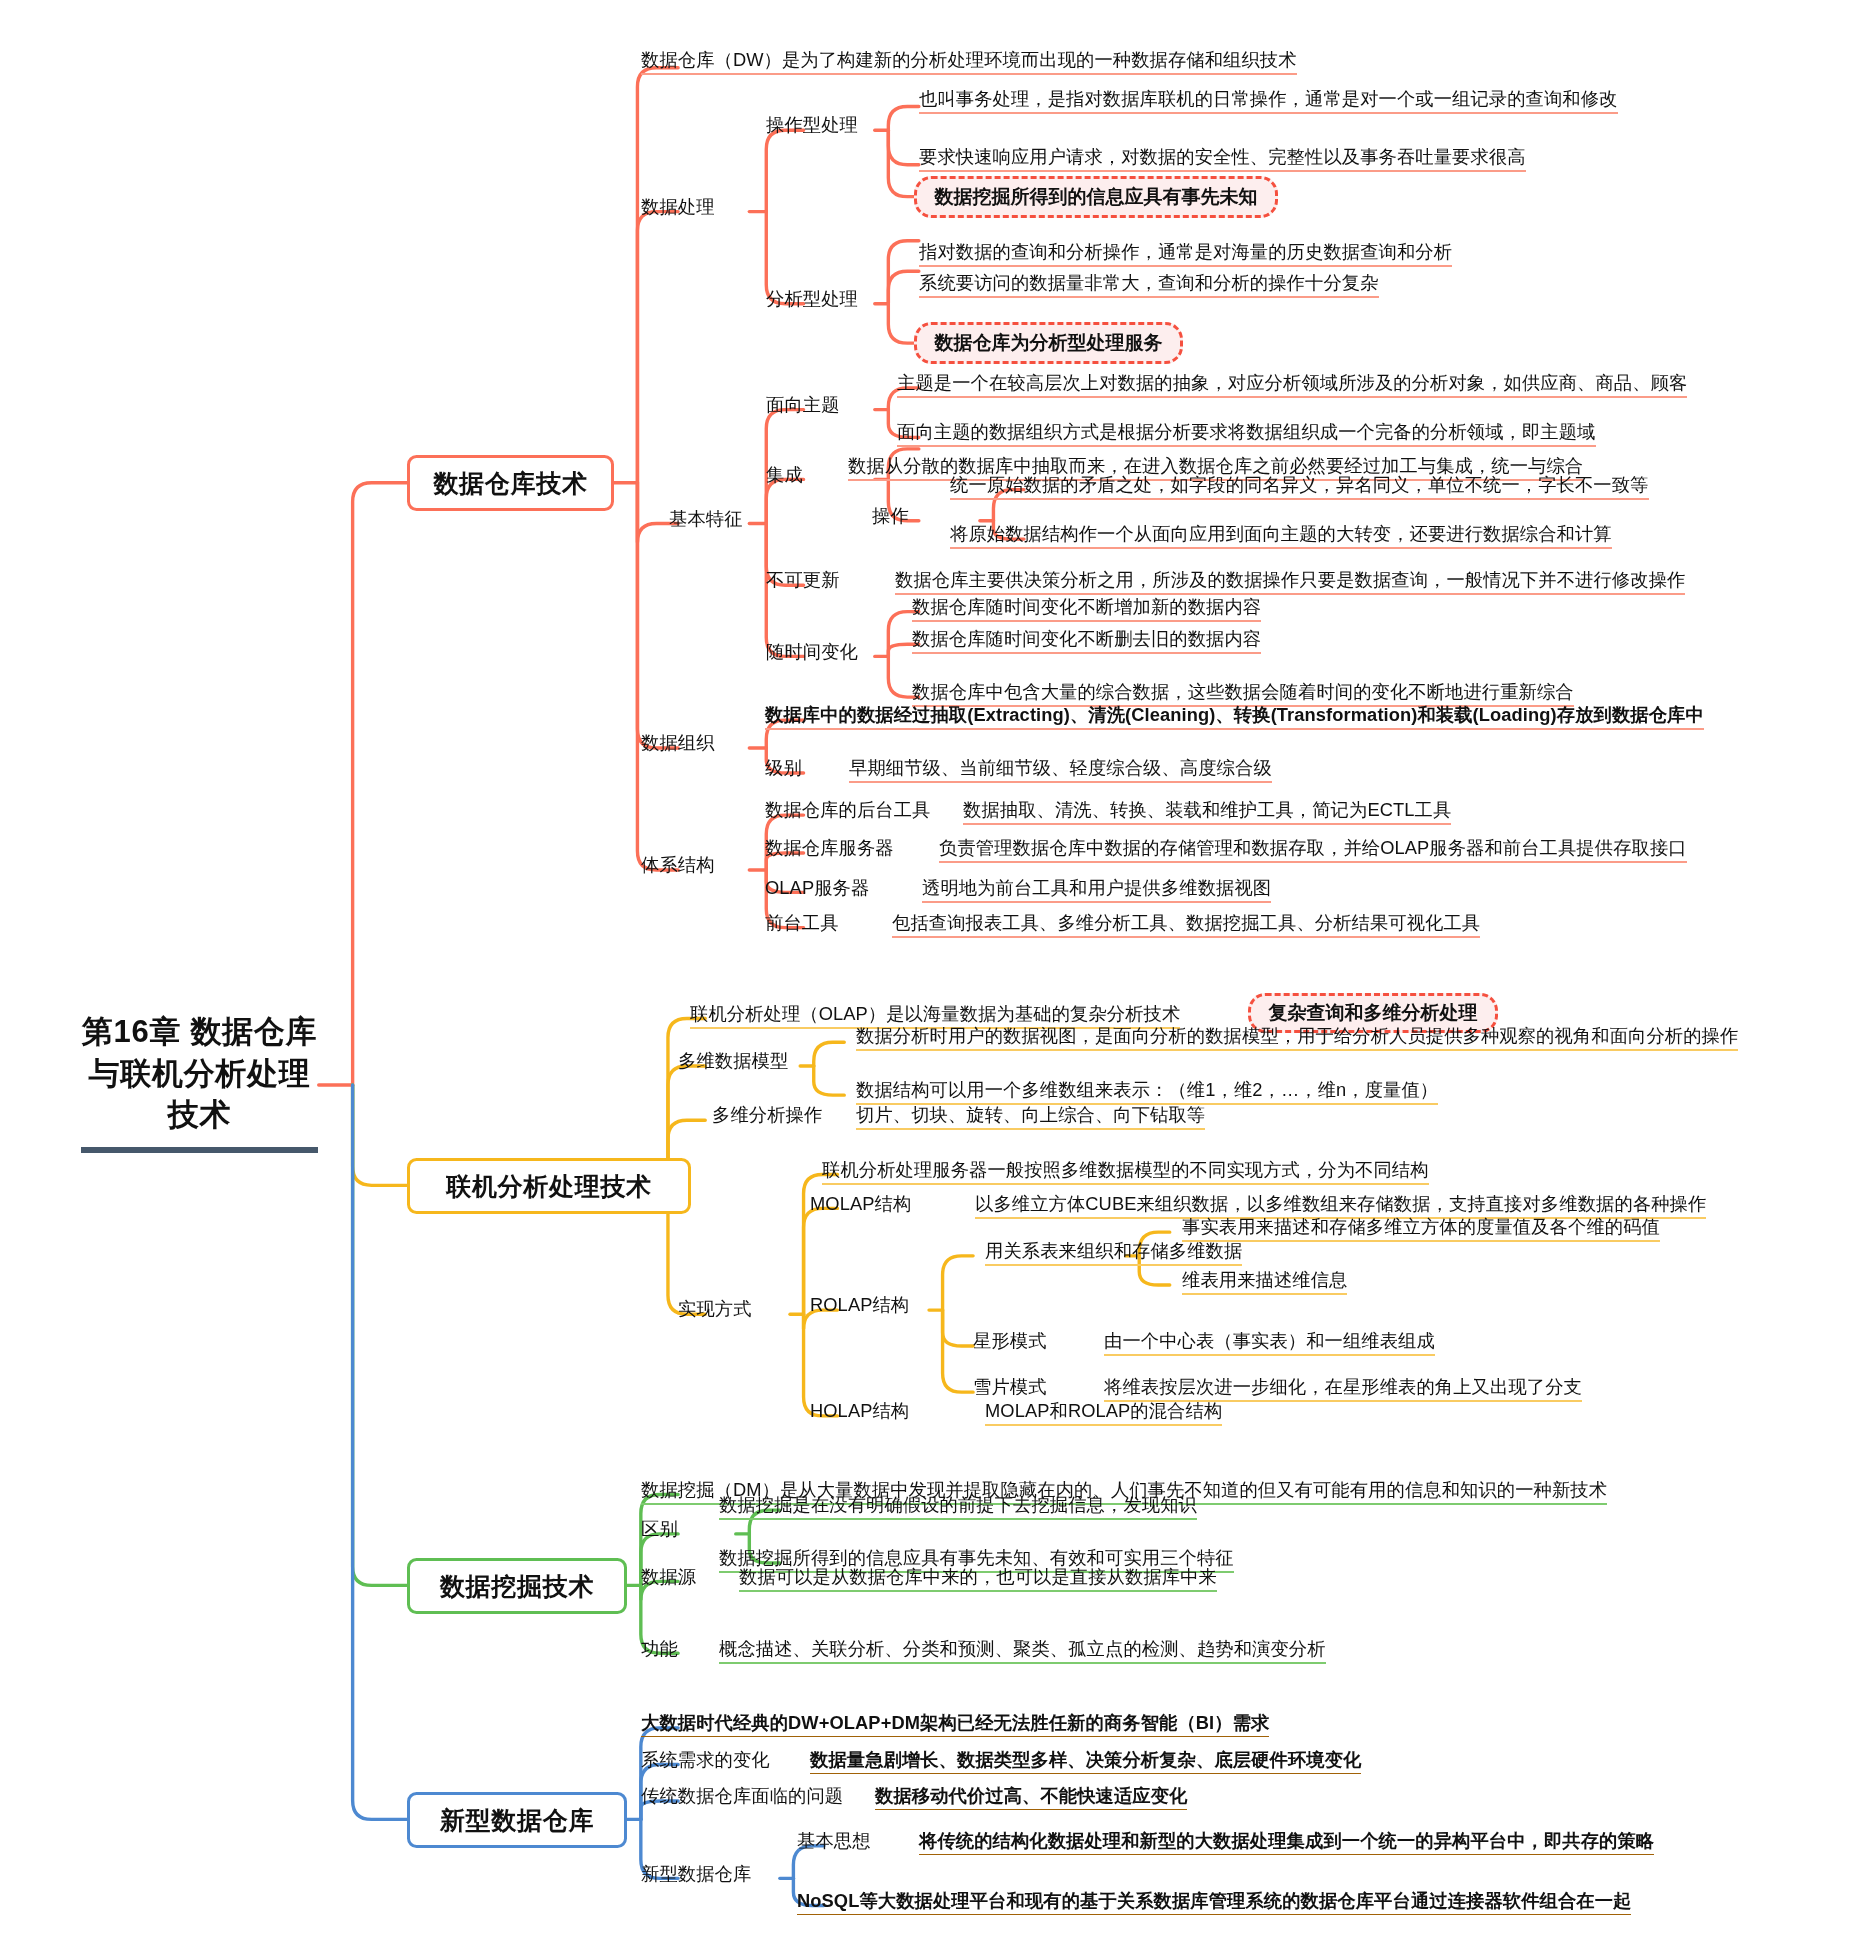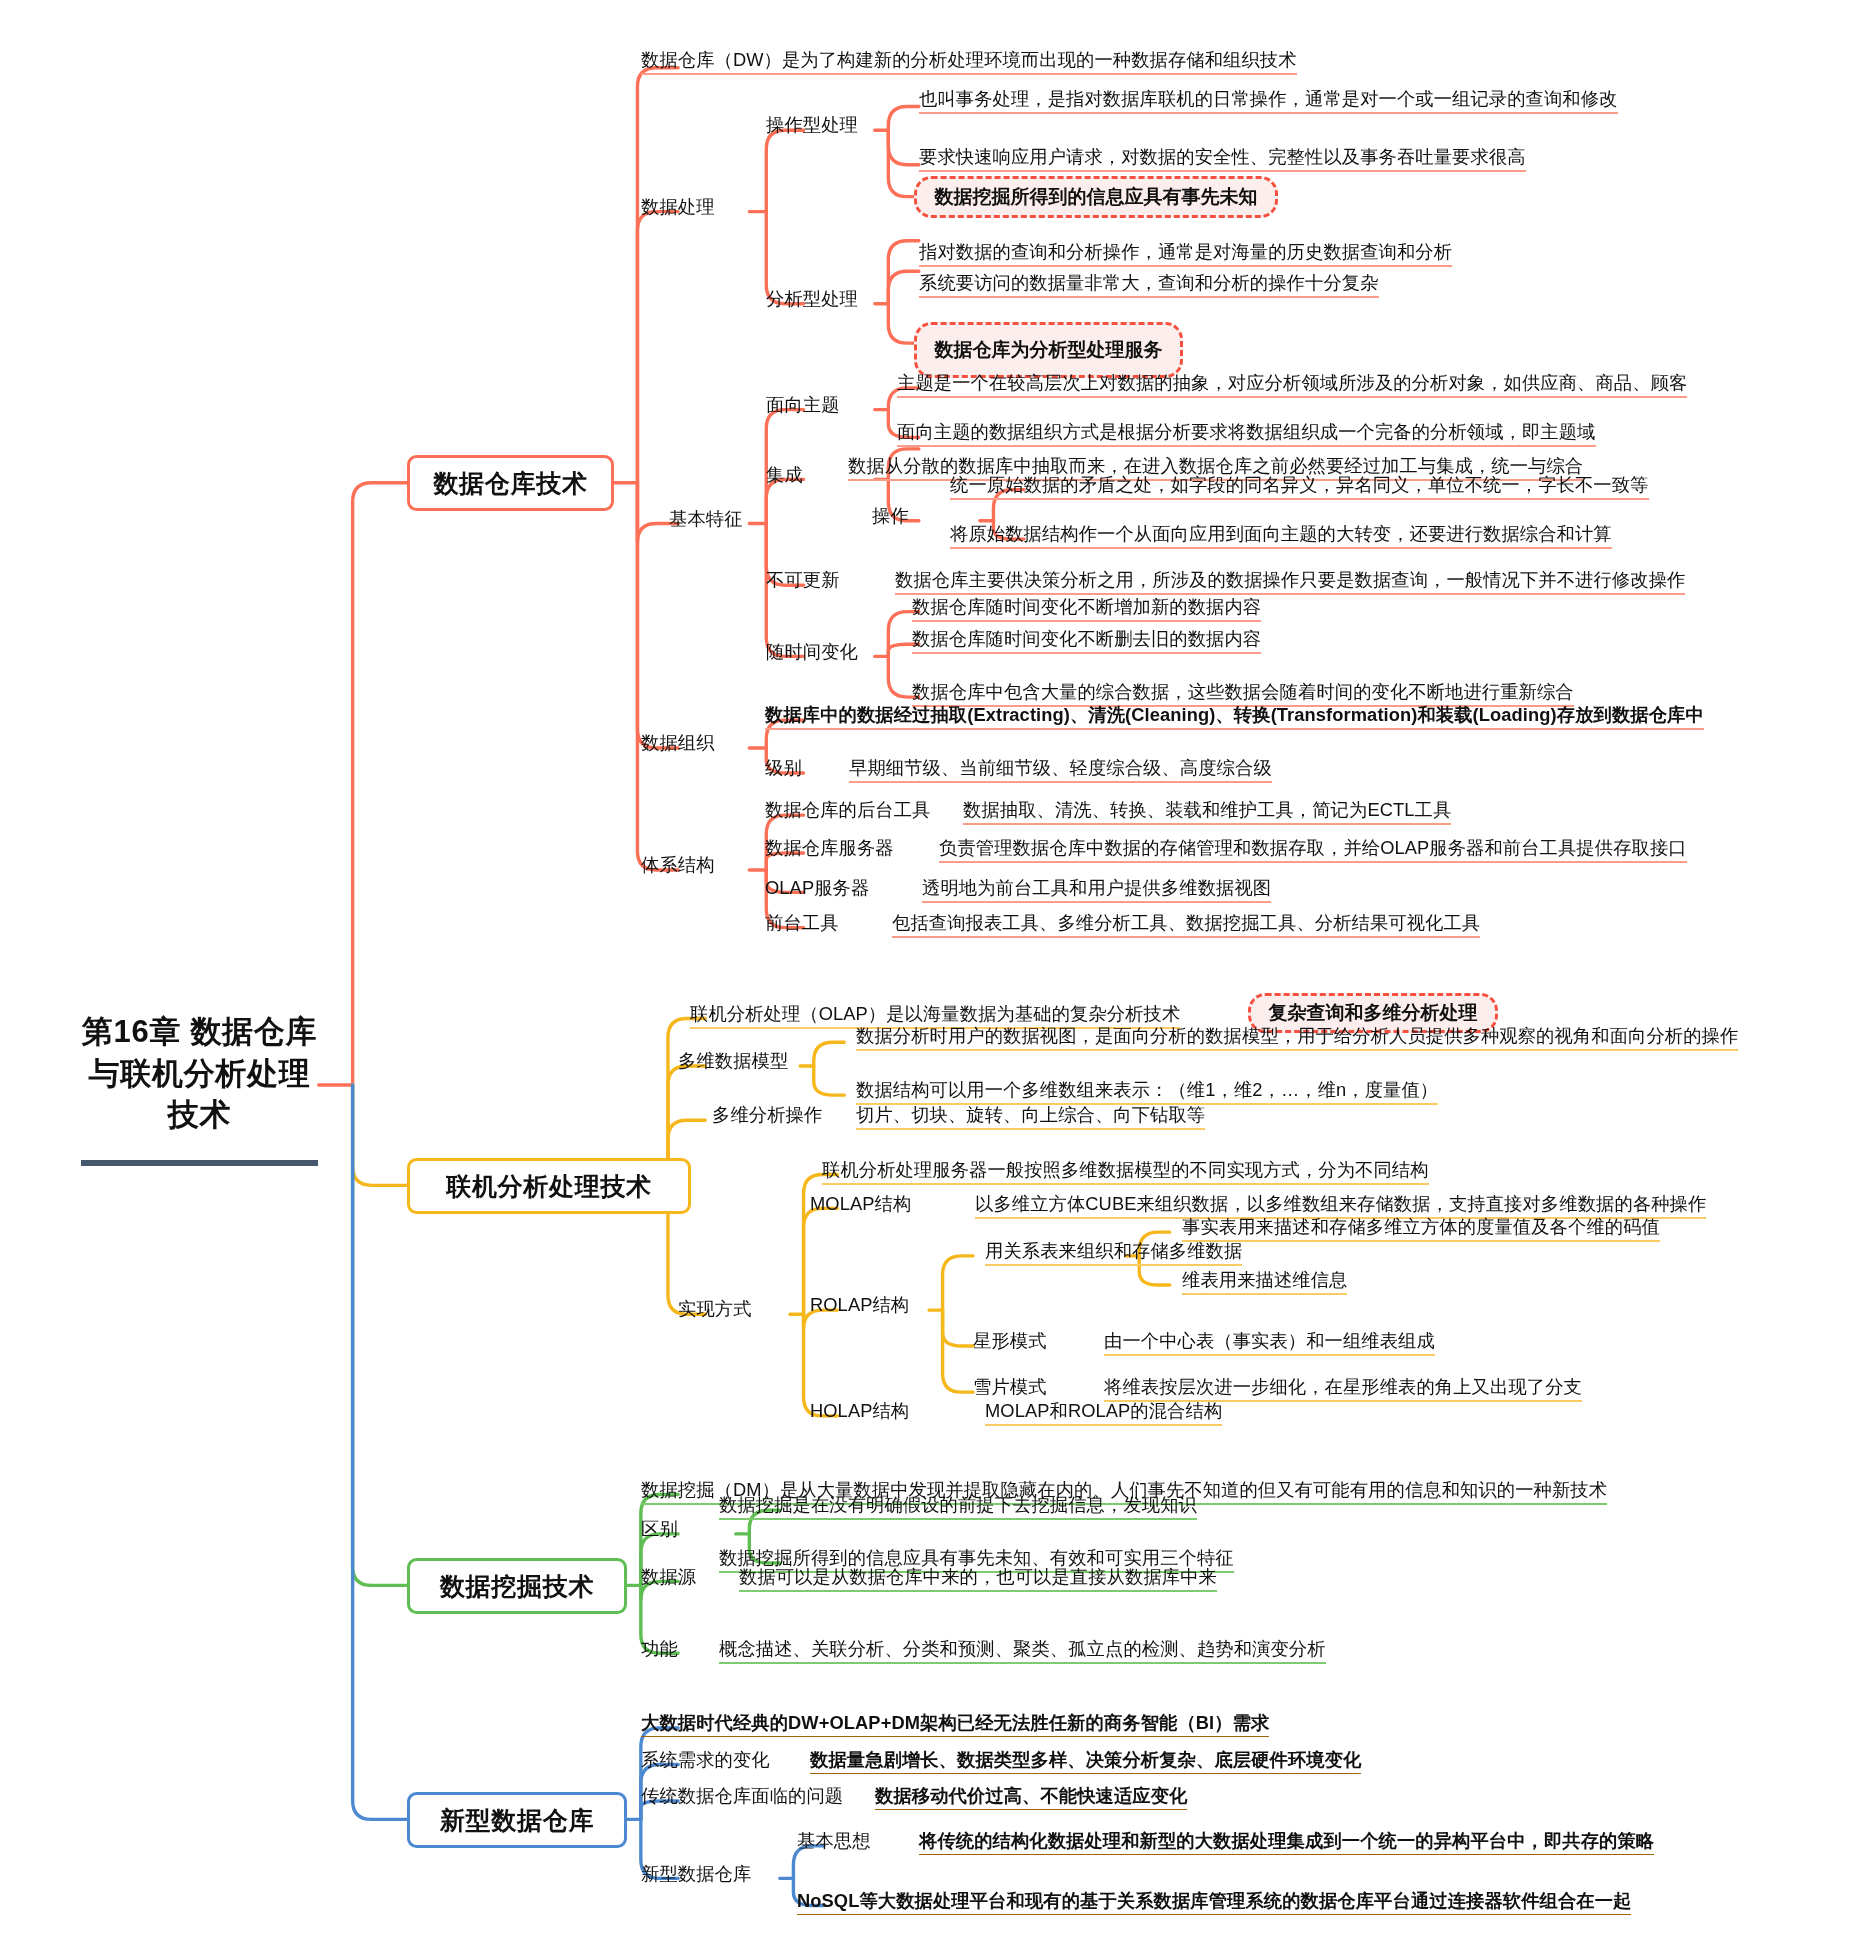--- a/index.html
+++ b/index.html
@@ -13,21 +13,21 @@
 
   
   .root{
     position:absolute;
     left:81px;top:1011px;width:237px;
     text-align:center;
     font-size:31px;font-weight:bold;color:#111;
     line-height:1.34;
     letter-spacing:0.7px;
     border-bottom:6.1px solid #46586b;
-    padding-bottom:24px;
+    padding-bottom:11px;
   }
 
   
   .branch-box{
     position:absolute;
     border:3.4px solid #fc7058;
     border-radius:9.5px;
     background:#fff;
     font-size:25px;font-weight:bold;color:#111;
     display:flex;align-items:center;justify-content:center;
@@ -197,21 +197,21 @@
   <div class="node plain" style="left:641px;top:197px;">数据处理</div>
 
   <div class="node plain" style="left:766px;top:115px;">操作型处理</div>
   <div class="node ul" style="left:919px;top:89px;">也叫事务处理，是指对数据库联机的日常操作，通常是对一个或一组记录的查询和修改</div>
   <div class="node ul" style="left:919px;top:147px;">要求快速响应用户请求，对数据的安全性、完整性以及事务吞吐量要求很高</div>
   <div class="pill" style="left:914px;top:176px;height:42px;">数据挖掘所得到的信息应具有事先未知</div>
 
   <div class="node plain" style="left:766px;top:289px;">分析型处理</div>
   <div class="node ul" style="left:919px;top:242px;">指对数据的查询和分析操作，通常是对海量的历史数据查询和分析</div>
   <div class="node ul" style="left:919px;top:273px;">系统要访问的数据量非常大，查询和分析的操作十分复杂</div>
-  <div class="pill" style="left:914px;top:322px;height:56px;">数据仓库为分析型处理服务</div>
+  <div class="pill" style="left:914px;top:322px;height:42px;">数据仓库为分析型处理服务</div>
 
   <div class="node plain" style="left:641px;top:509px;margin-left:28px;">基本特征</div>
 
   <div class="node plain" style="left:766px;top:395px;">面向主题</div>
   <div class="node ul" style="left:897px;top:373px;">主题是一个在较高层次上对数据的抽象，对应分析领域所涉及的分析对象，如供应商、商品、顾客</div>
   <div class="node ul" style="left:897px;top:422px;">面向主题的数据组织方式是根据分析要求将数据组织成一个完备的分析领域，即主题域</div>
 
   <div class="node plain" style="left:766px;top:465px;">集成</div>
   <div class="node ul" style="left:848px;top:456px;">数据从分散的数据库中抽取而来，在进入数据仓库之前必然要经过加工与集成，统一与综合</div>
 

